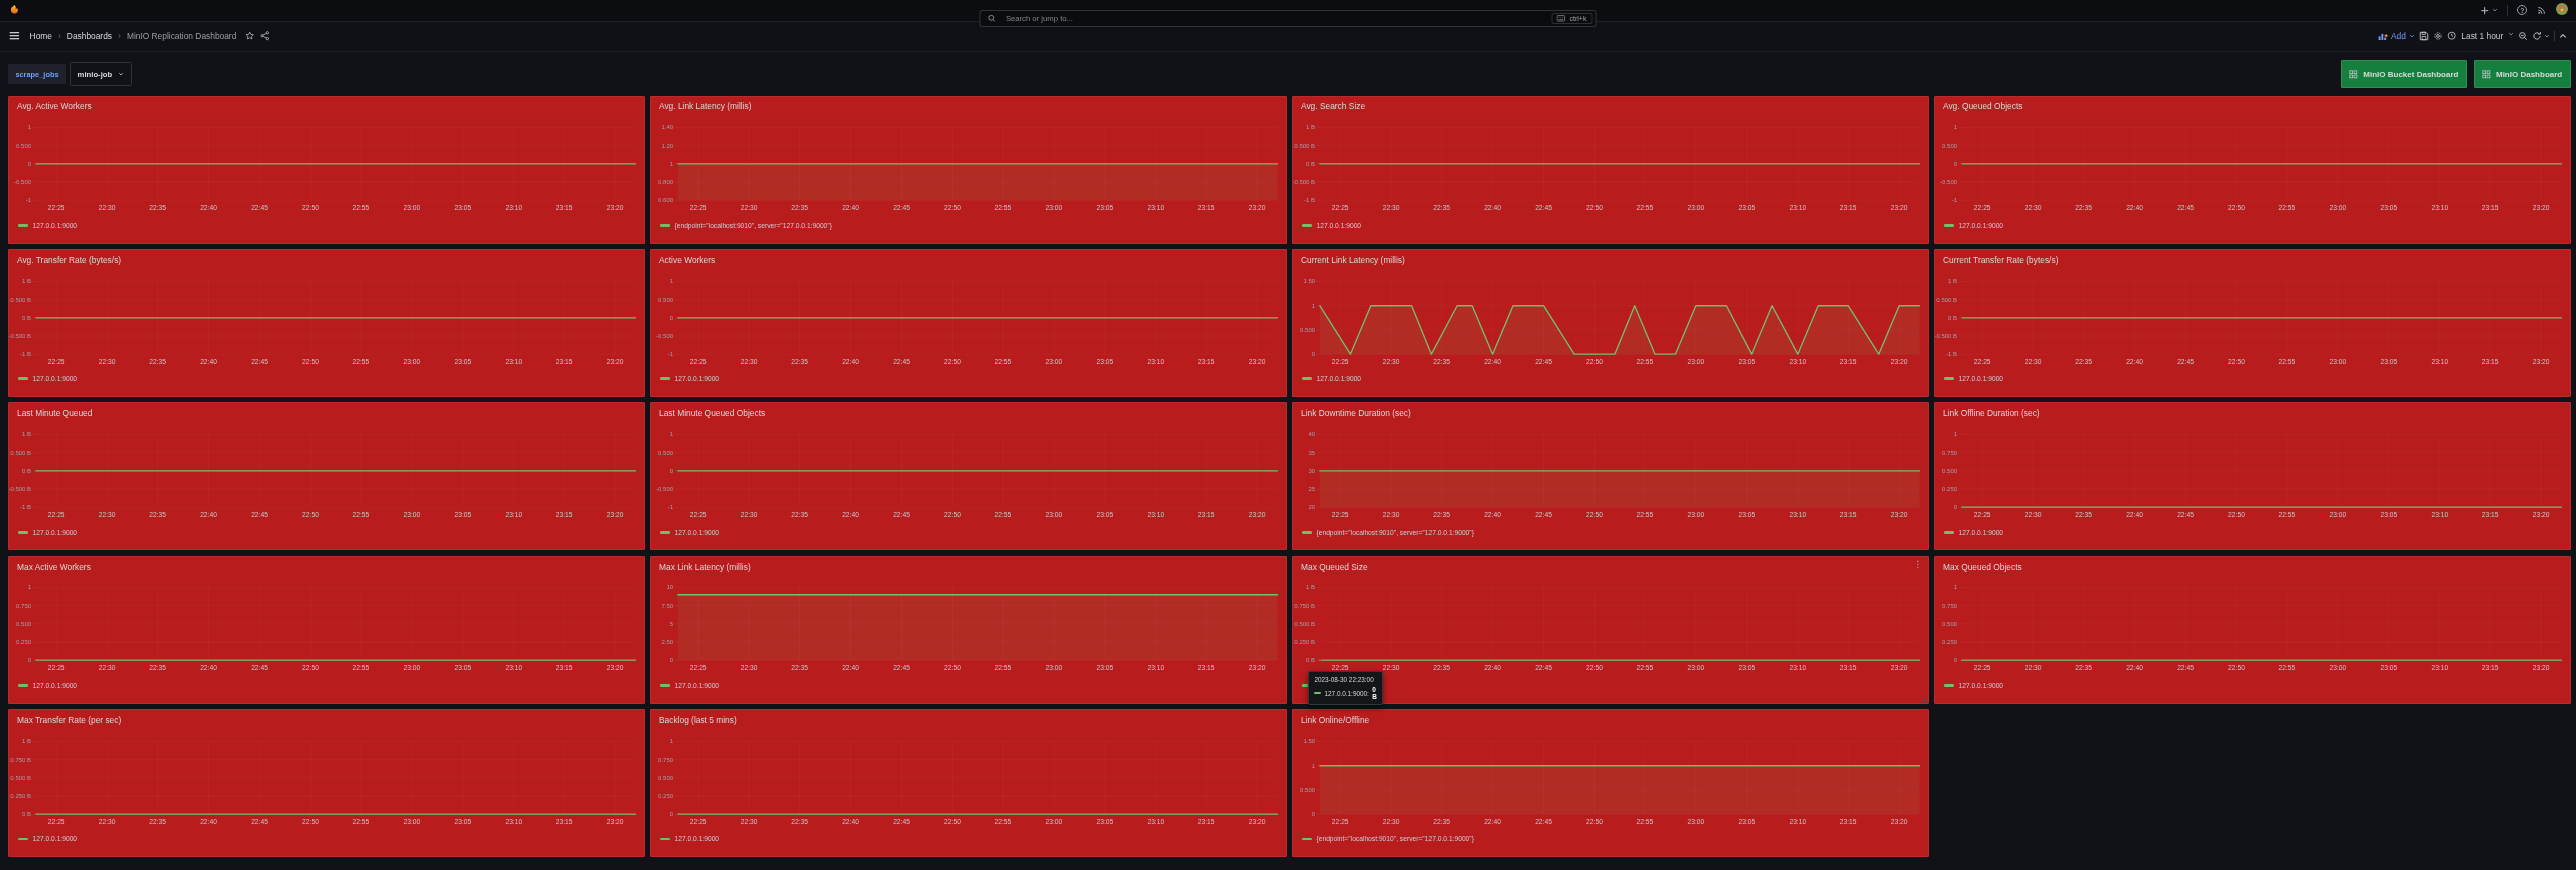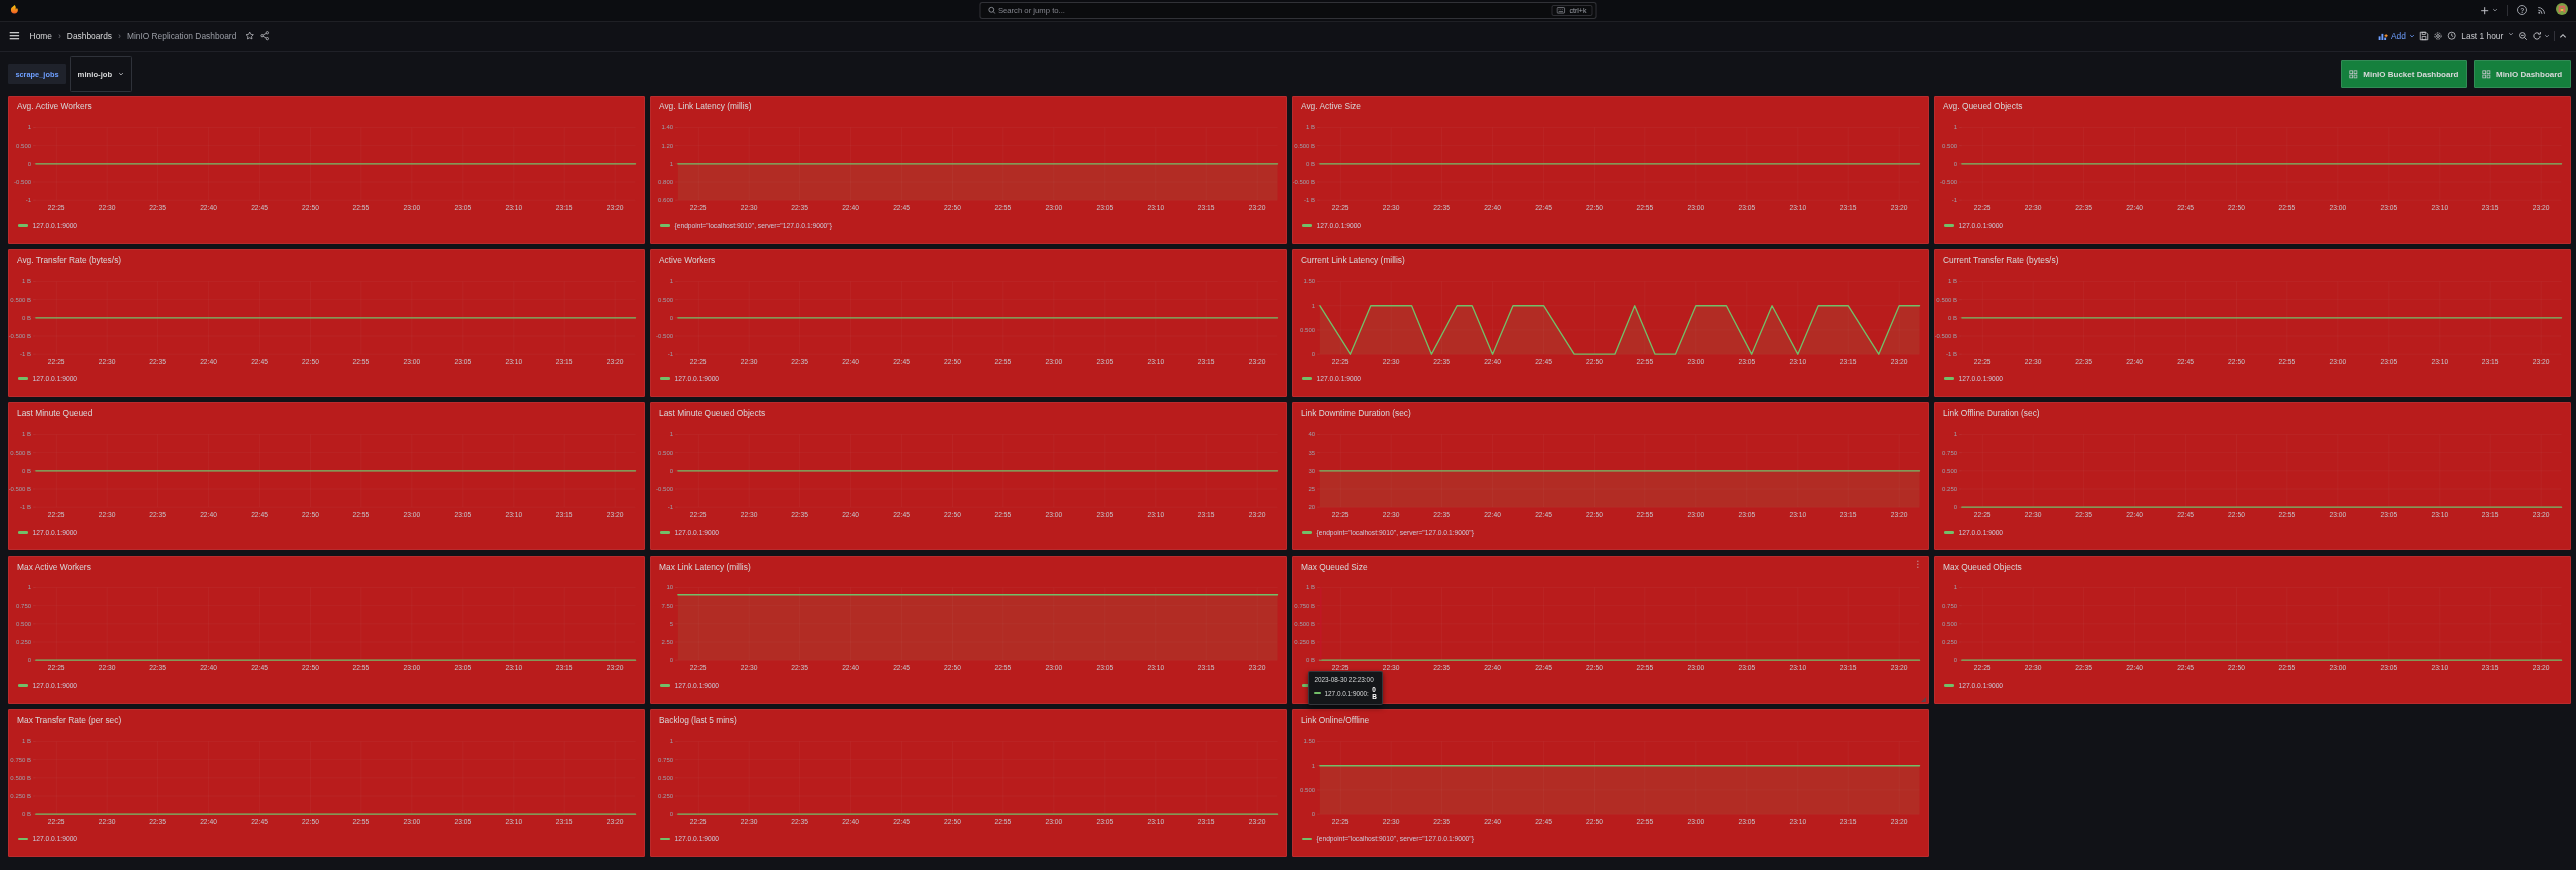--- a/index.html
+++ b/index.html
@@ -10,23 +10,23 @@
     font-family:"Liberation Sans", sans-serif;
     position:relative;
   }
   
   .topnav {
     height:21.5px; background:#0c0d11; border-bottom:0.7px solid rgba(204,204,220,.10);
     display:flex; align-items:center; padding:0 8px; position:relative;
   }
   .logo { display:flex; align-items:center; }
   .search {
-    position:absolute; left:50%; transform:translateX(-50%); top:2px;
+    position:absolute; left:50%; transform:translateX(-50%); top:10px;
     width:617px; height:17px; border:0.7px solid rgba(204,204,220,.20); border-radius:2.7px;
-    background:#0b0c0e; display:flex; align-items:center; gap:2px; padding:0 3.4px 0 6.7px;
+    background:#0b0c0e; display:flex; align-items:center; gap:10px; padding:0 3.4px 0 6.7px;
     color:#83858d; font-size:7.7px; cursor:text;
   }
   .kbd {
     margin-left:auto; border:0.7px solid rgba(204,204,220,.18); border-radius:2px;
     padding:0.7px 4.7px; font-size:7px; display:flex; gap:4px; align-items:center; color:#9da0a8;
   }
   .topnav-right { margin-left:auto; display:flex; align-items:center; gap:9.4px; }
   .icon-btn { display:flex; align-items:center; gap:2px; color:#9da0a8; cursor:pointer; }
   .vdiv { width:0.7px; height:10.8px; background:rgba(204,204,220,.18); }
   .help-circle {
@@ -47,21 +47,21 @@
   .add-btn { display:flex; align-items:center; gap:3.4px; color:#6e9fff; font-size:8.4px; cursor:pointer; }
   .time-btn { display:flex; align-items:flex-start; gap:4.7px; color:#c7c8cd; font-size:8.4px; cursor:pointer; }
   
   .subbar { display:flex; align-items:center; margin:12.8px 5.4px 0 8px; height:20px;font-weight:bold; }
   .chip-label {
     background:#1f222b; color:#6e9fff; font-size:7.4px; padding:0 7.4px; height:20px;
     display:flex; align-items:center; border-radius:1.3px; cursor:default;
   }
   .chip-value {
     margin-left:4px; border:0.7px solid #2f323a; background:#111217; color:#d8d9da;
-    font-size:7.7px; padding:0 6.7px; height:36px; display:flex; align-items:center; gap:6px;
+    font-size:7.7px; padding:0 6.7px; height:24px; display:flex; align-items:center; gap:6px;
     border-radius:1.3px; cursor:pointer;
   }
   .link-btns { margin-left:auto; display:flex; gap:6.7px; }
   .link-btn {
     height:28px; border:0.7px solid rgba(204,204,220,.16); background:#15803d; border-radius:1.3px;
     display:flex; align-items:center; gap:5.4px; padding:0 7.4px; font-size:8px; color:#d8d9da; cursor:pointer;
   }
   
   .dash-grid {
     display:grid; grid-template-columns:repeat(4,1fr); gap:5.4px;
@@ -384,21 +384,21 @@
         <text x="903.6039999999999" y="143" text-anchor="middle" fill="#c7c8cd" font-size="10px" font-family="Liberation Sans, sans-serif">23:20</text>
         <polygon points="40.0,74.0 934.0,74.0 934.0,128.0 40.0,128.0" fill="rgba(115,191,105,0.10)" stroke="none"></polygon>
         <polyline points="40.0,74.0 934.0,74.0" fill="none" stroke="#73bf69" stroke-width="2" stroke-linejoin="round" stroke-linecap="round"></polyline>
       </svg>
       <div class="legend">
         <div class="legend-dash" style="background: rgb(115, 191, 105);"></div>
         <div class="legend-label">{endpoint="localhost:9010", server="127.0.0.1:9000"}</div>
       </div>
     </div>
     <div class="panel">
-      <div class="panel-title">Avg. Active Size</div>
+      <div class="panel-title">Avg. Search Size</div>
       <svg viewBox="0 0 946 150" width="100%" height="101" preserveAspectRatio="none" class="chart">
         <line x1="40" y1="20" x2="934" y2="20" stroke="rgba(204,204,220,0.07)" stroke-width="1"></line>
         <line x1="36" y1="20" x2="40" y2="20" stroke="rgba(204,204,220,0.14)" stroke-width="1"></line>
         <text x="33" y="23" text-anchor="end" fill="#9ea1ab" font-size="9px" font-family="Liberation Sans, sans-serif">1 B</text>
         <line x1="40" y1="47" x2="934" y2="47" stroke="rgba(204,204,220,0.07)" stroke-width="1"></line>
         <line x1="36" y1="47" x2="40" y2="47" stroke="rgba(204,204,220,0.14)" stroke-width="1"></line>
         <text x="33" y="50" text-anchor="end" fill="#9ea1ab" font-size="9px" font-family="Liberation Sans, sans-serif">0.500 B</text>
         <line x1="40" y1="74" x2="934" y2="74" stroke="rgba(204,204,220,0.07)" stroke-width="1"></line>
         <line x1="36" y1="74" x2="40" y2="74" stroke="rgba(204,204,220,0.14)" stroke-width="1"></line>
         <text x="33" y="77" text-anchor="end" fill="#9ea1ab" font-size="9px" font-family="Liberation Sans, sans-serif">0 B</text>

